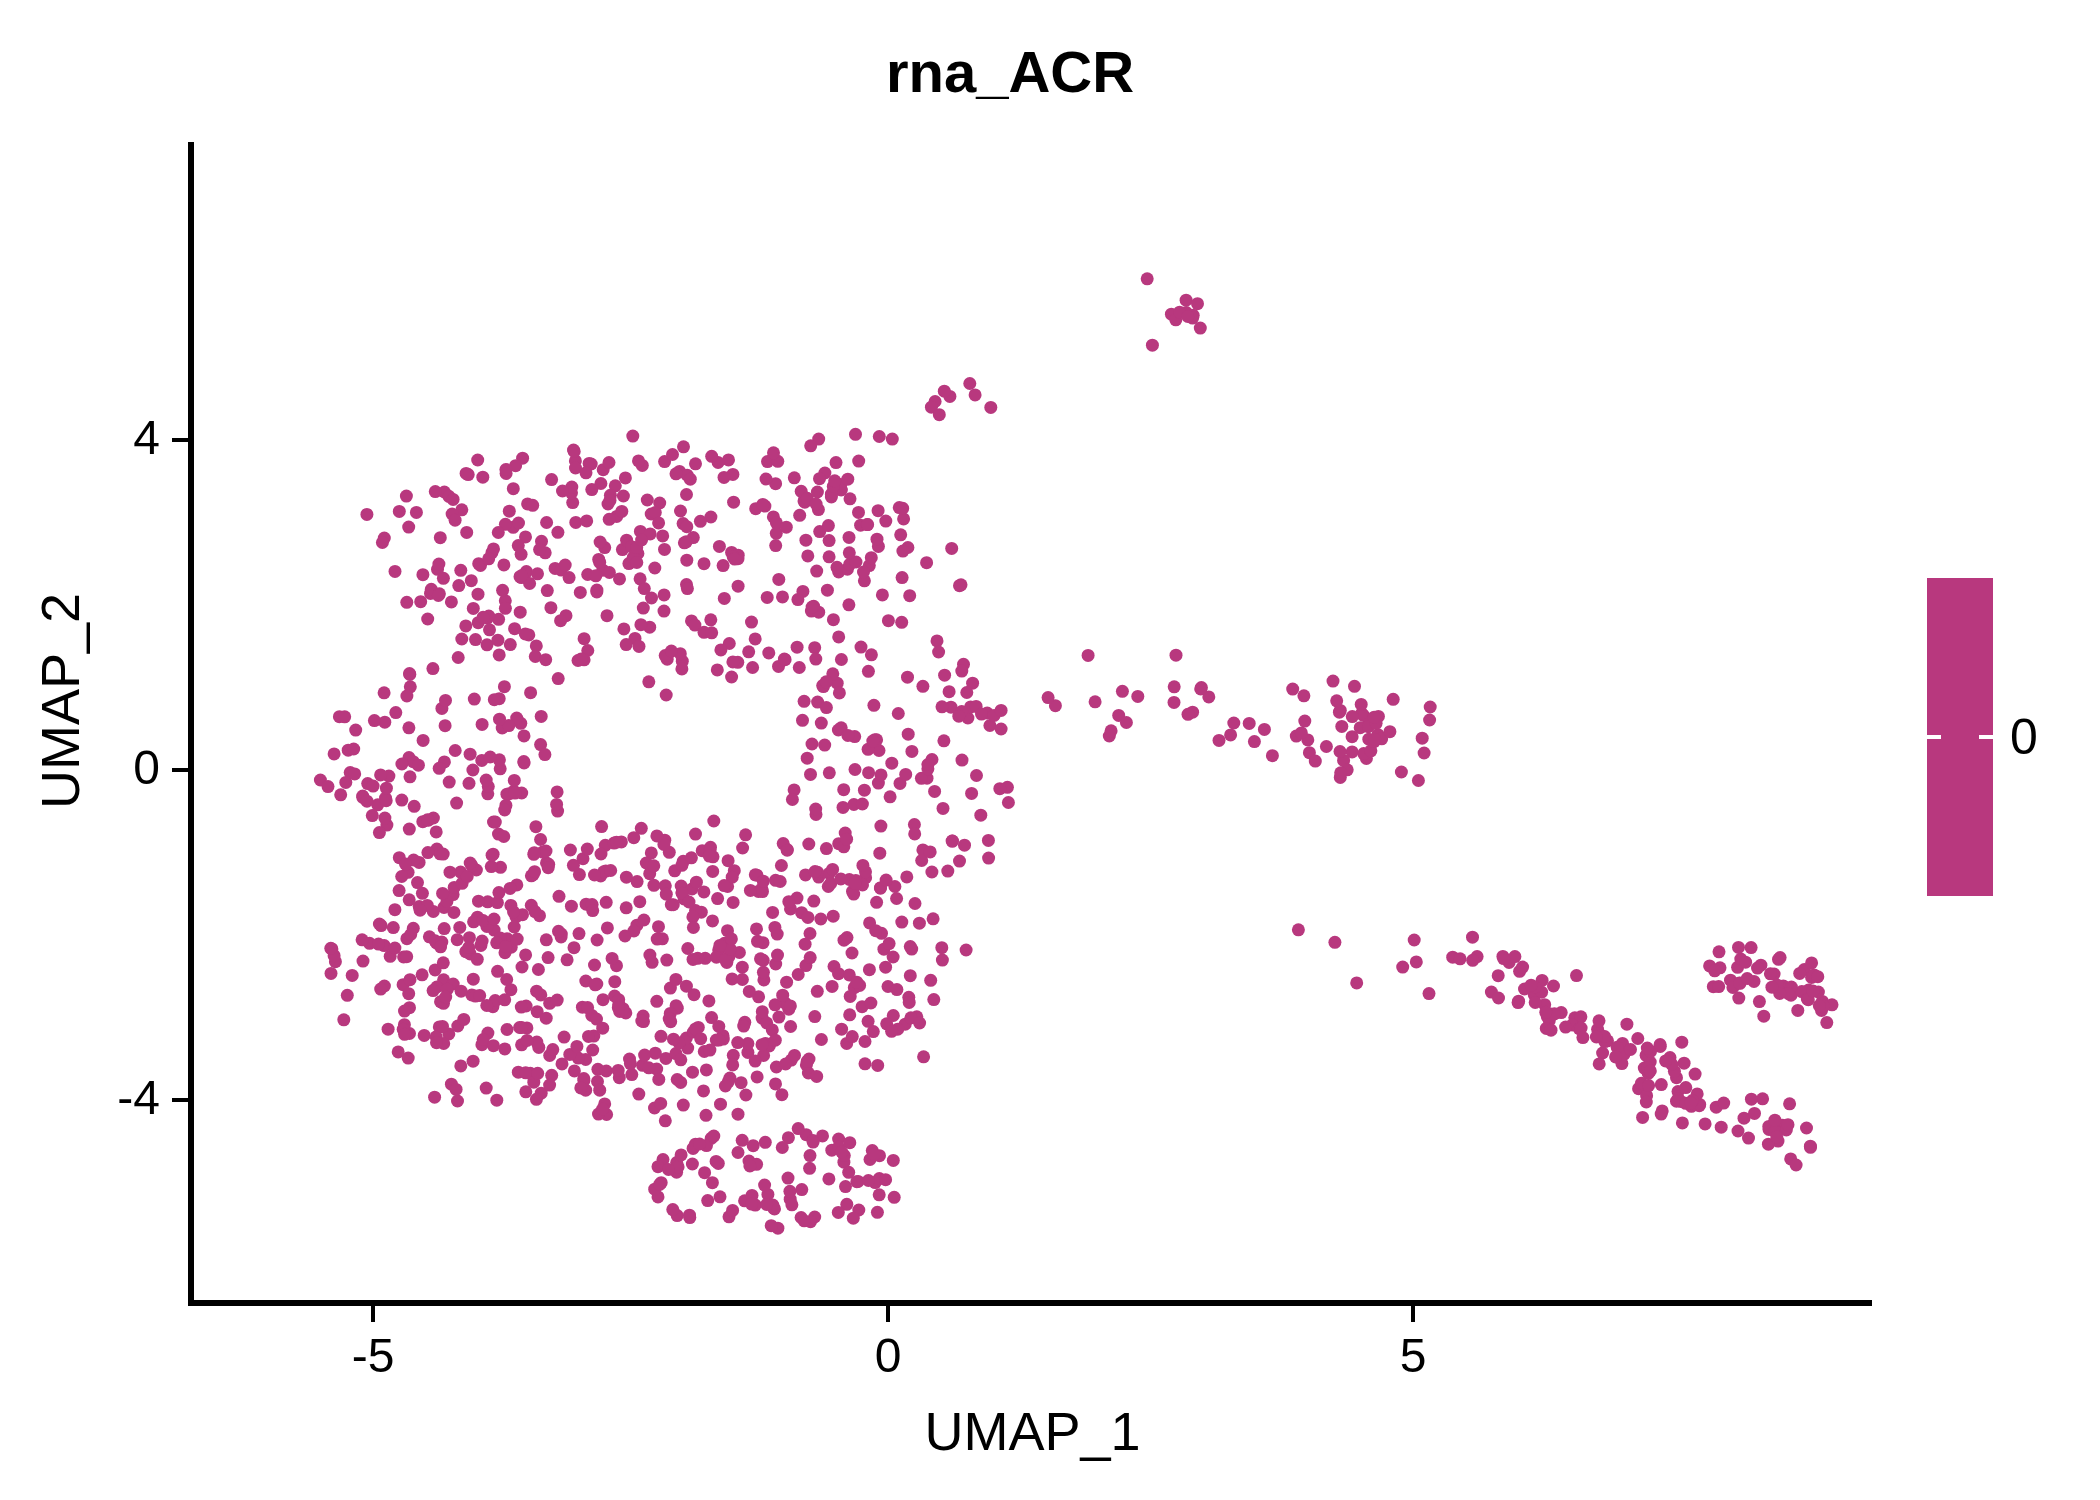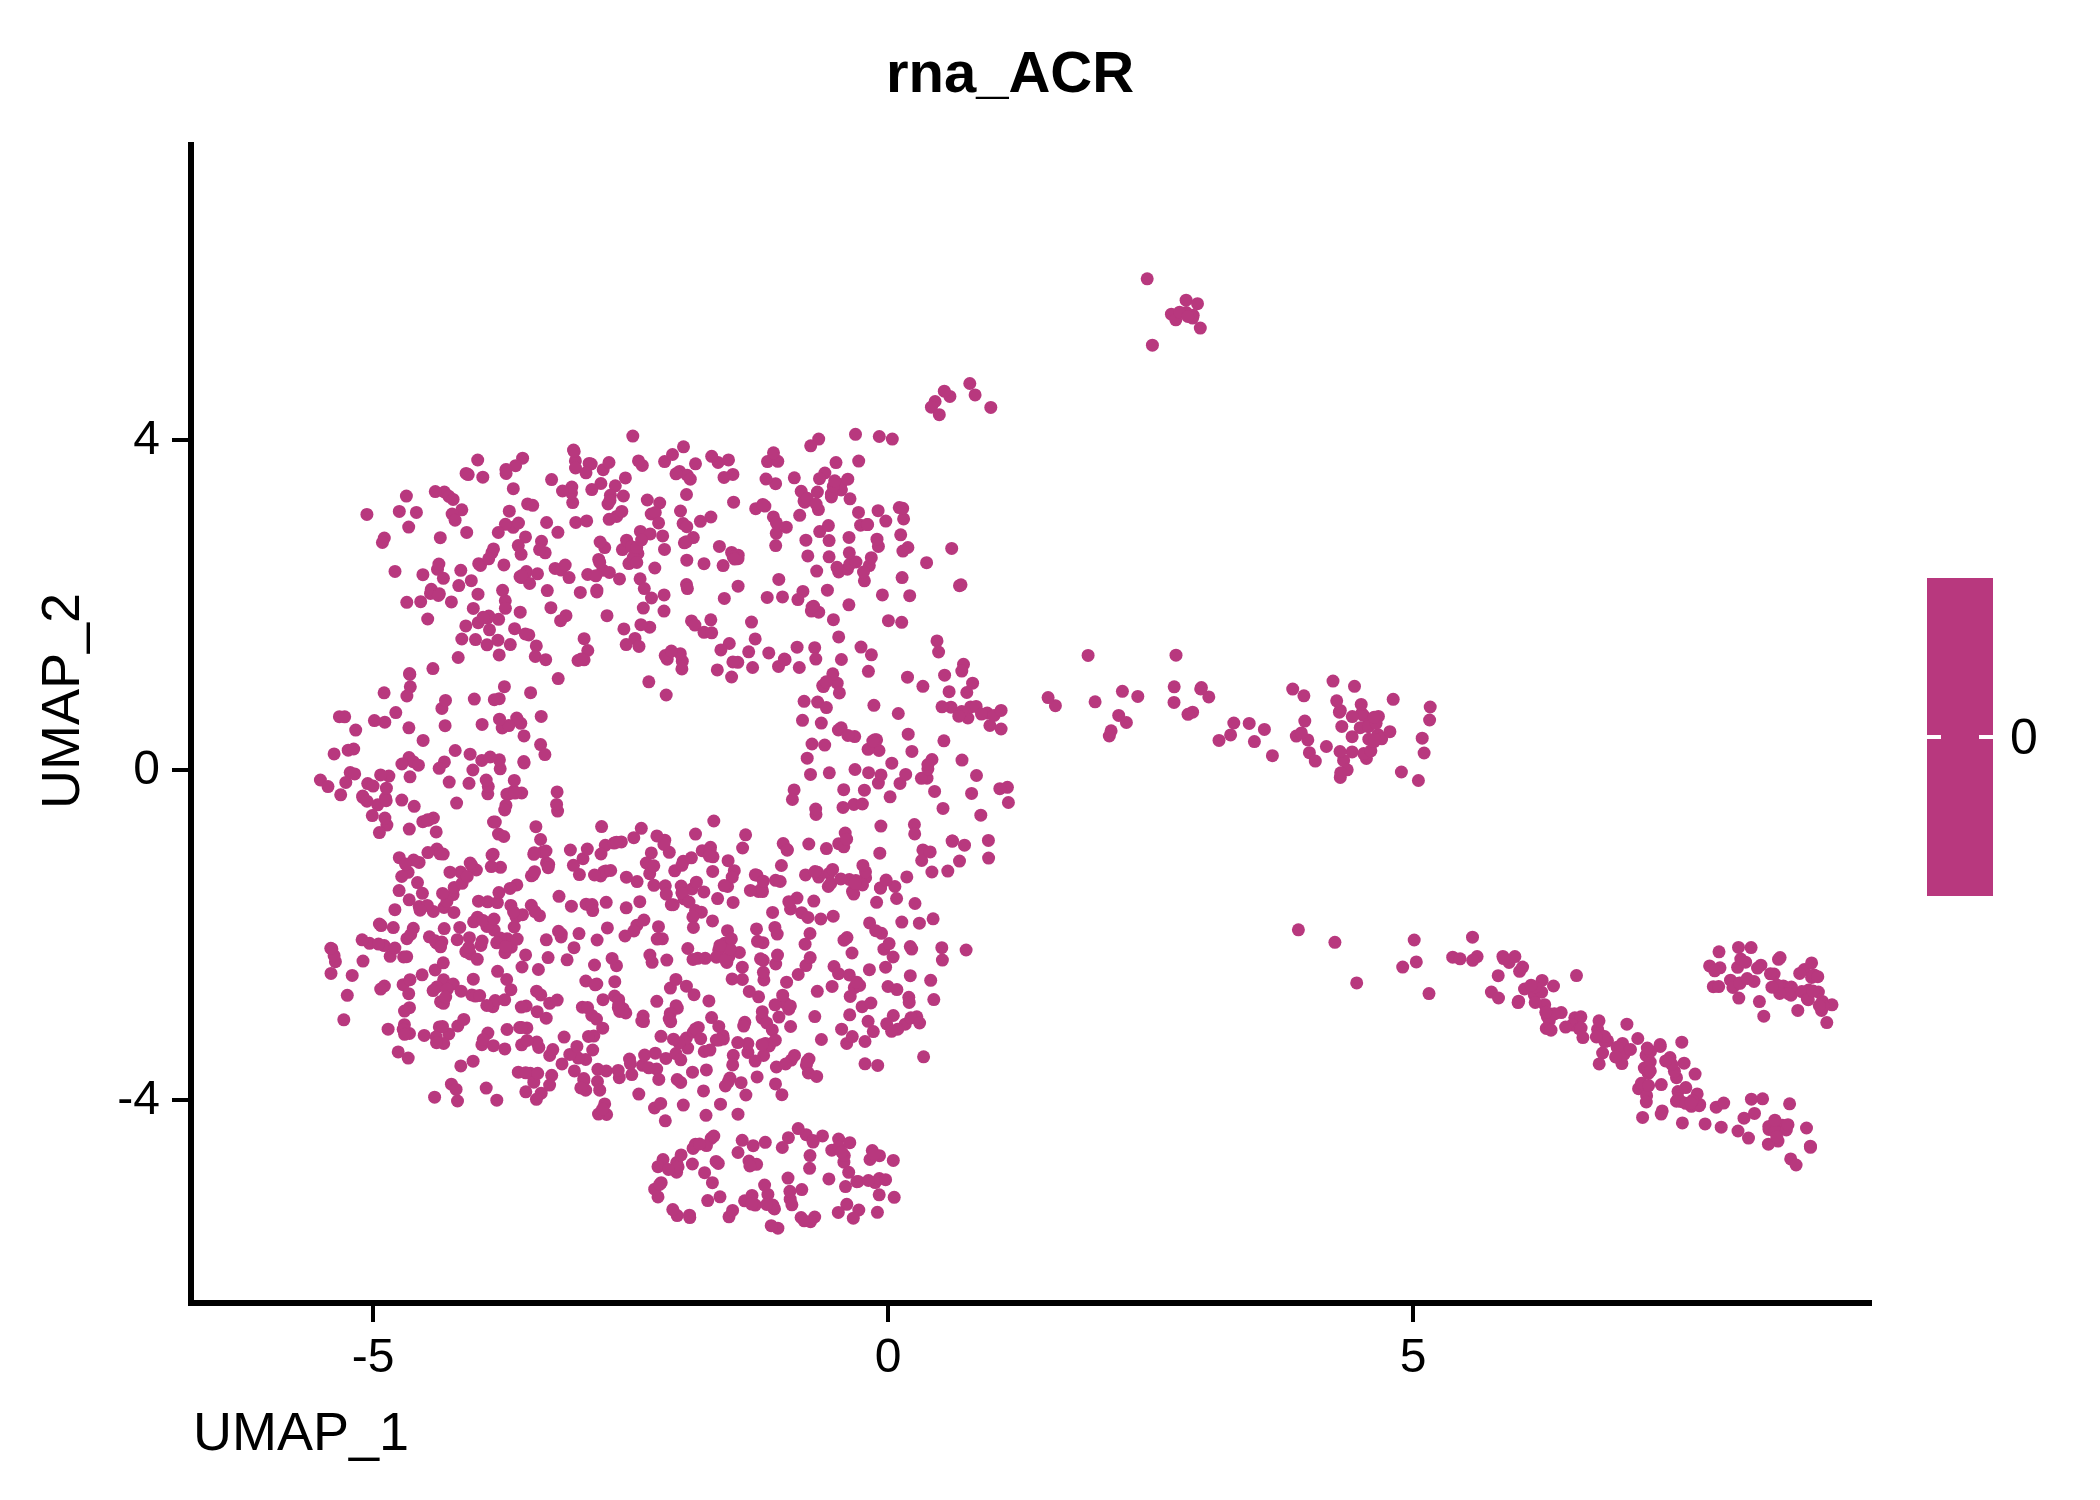--- a/index.html
+++ b/index.html
@@ -67,20 +67,21 @@
     width:160px;
     text-align:right;
     font-size:48px;
     color:#000000;
     white-space:nowrap;
   }
   #xlabel{
     position:absolute;
     left:193px;top:1400px;
     width:1679px;
+    text-align:center;
     font-size:54px;
     color:#000000;
     white-space:nowrap;
   }
   #ylabel{
     position:absolute;
     left:-220px;top:670px;
     width:560px;
     text-align:center;
     font-size:54px;

